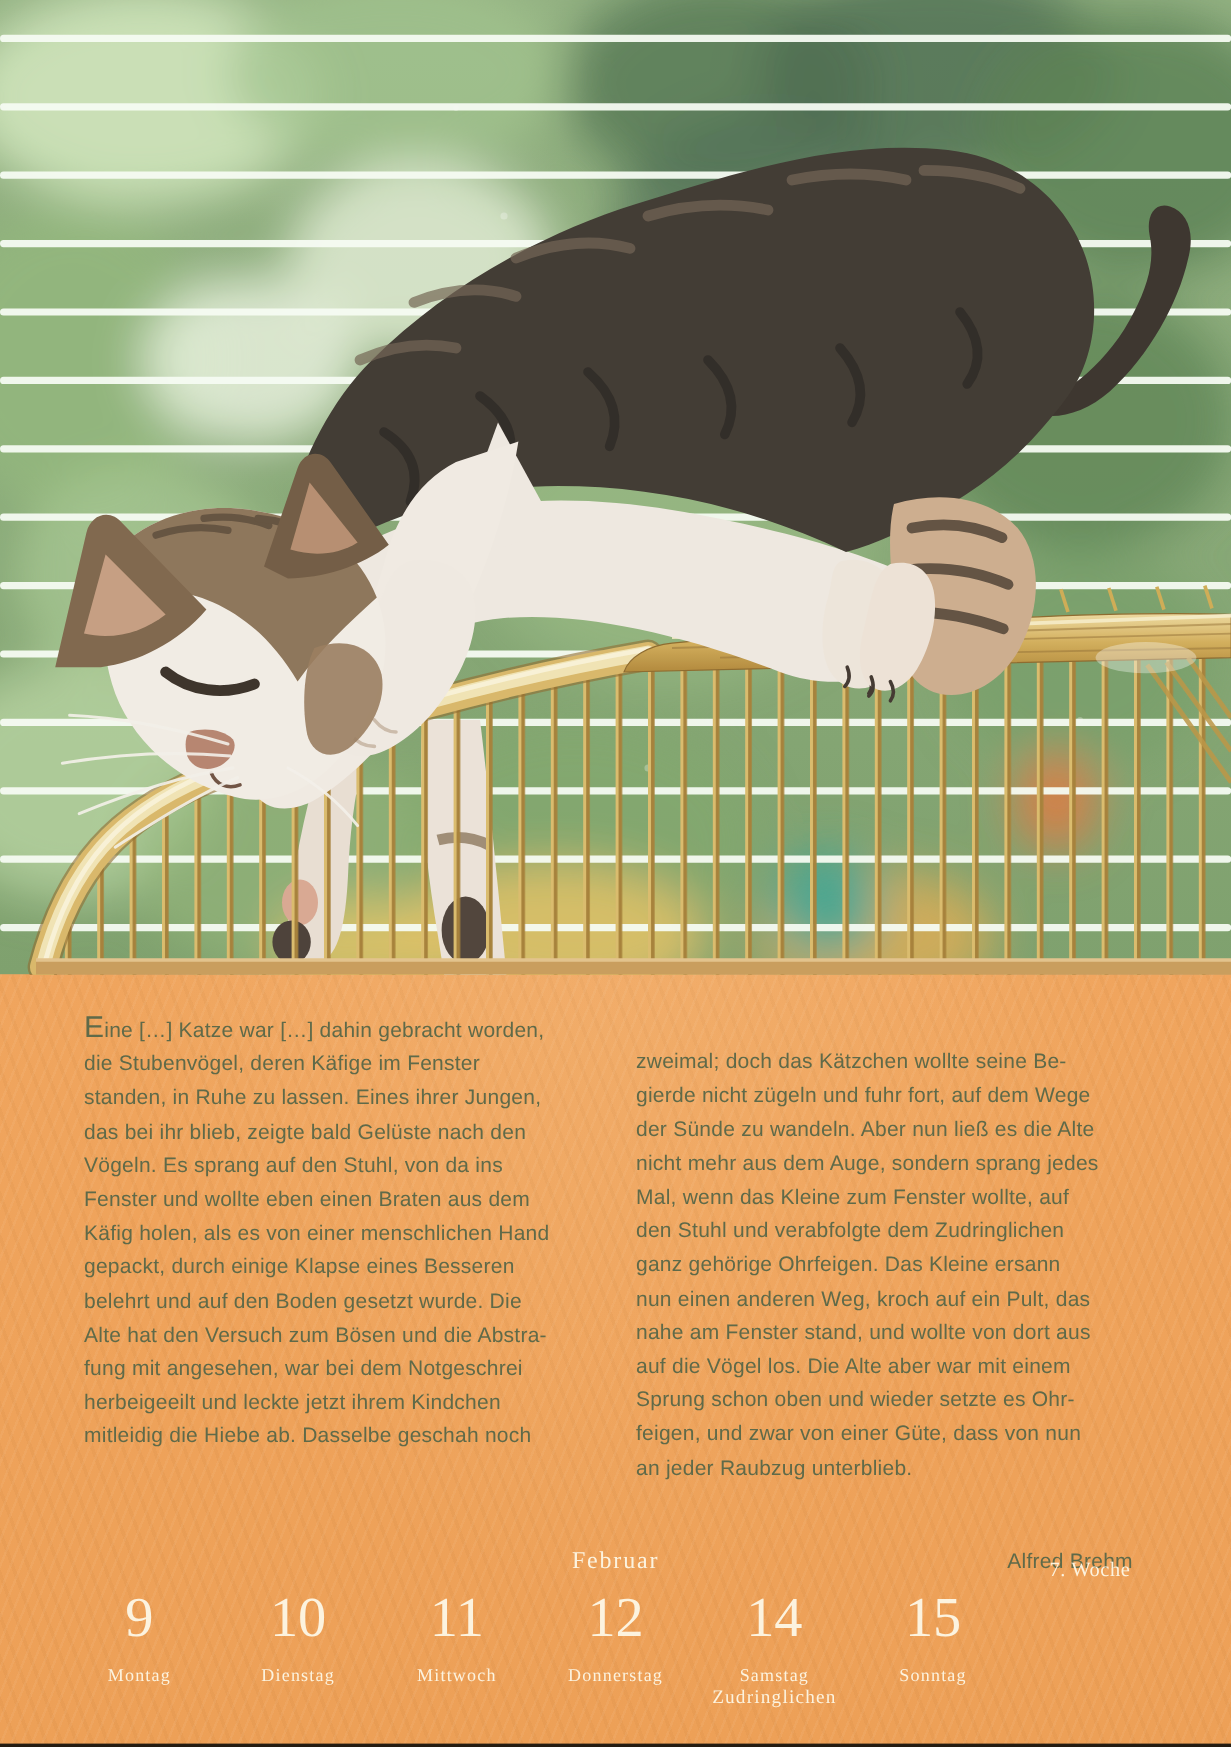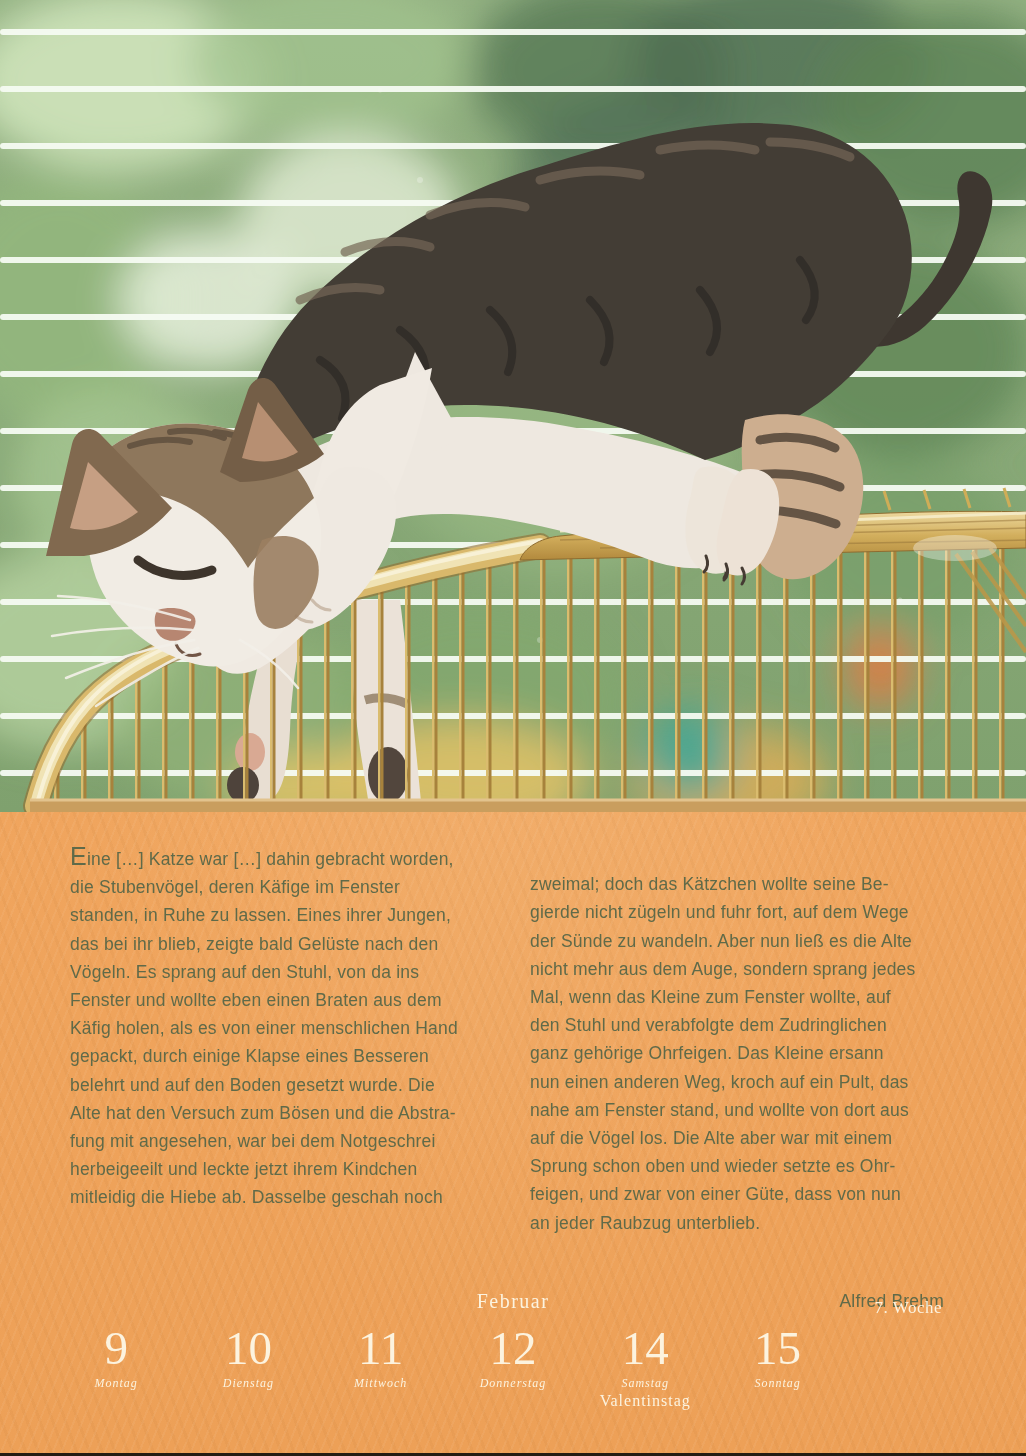--- a/index.html
+++ b/index.html
@@ -62,25 +62,24 @@
     grid-template-columns:repeat(7,1fr);
     padding:0 50px;
     margin-top:12px;
     text-align:center;
   }
   .day-number{
     font-size:47px;
     line-height:46px;
   }
   .day-label{
-    margin-top:4px;
-    font-size:12px;
+    margin-top:18px;
+    font-size:15px;
     letter-spacing:1px;
     line-height:17px;
-    font-style:italic;
   }
   .day-sublabel{
     font-size:16px;
     letter-spacing:1px;
     line-height:17px;
     min-height:17px;
   }
 </style>
 </head>
 <body>
@@ -355,21 +354,21 @@
         <div class="day-sublabel"></div>
       </div>
       <div class="day">
         <div class="day-number">12</div>
         <div class="day-label">Donnerstag</div>
         <div class="day-sublabel"></div>
       </div>
       <div class="day">
         <div class="day-number">14</div>
         <div class="day-label">Samstag</div>
-        <div class="day-sublabel">Valentinstag</div>
+        <div class="day-sublabel">Zudringlichen</div>
       </div>
       <div class="day">
         <div class="day-number">15</div>
         <div class="day-label">Sonntag</div>
         <div class="day-sublabel"></div>
       </div>
     </div>
   </section>
 
 </div>

